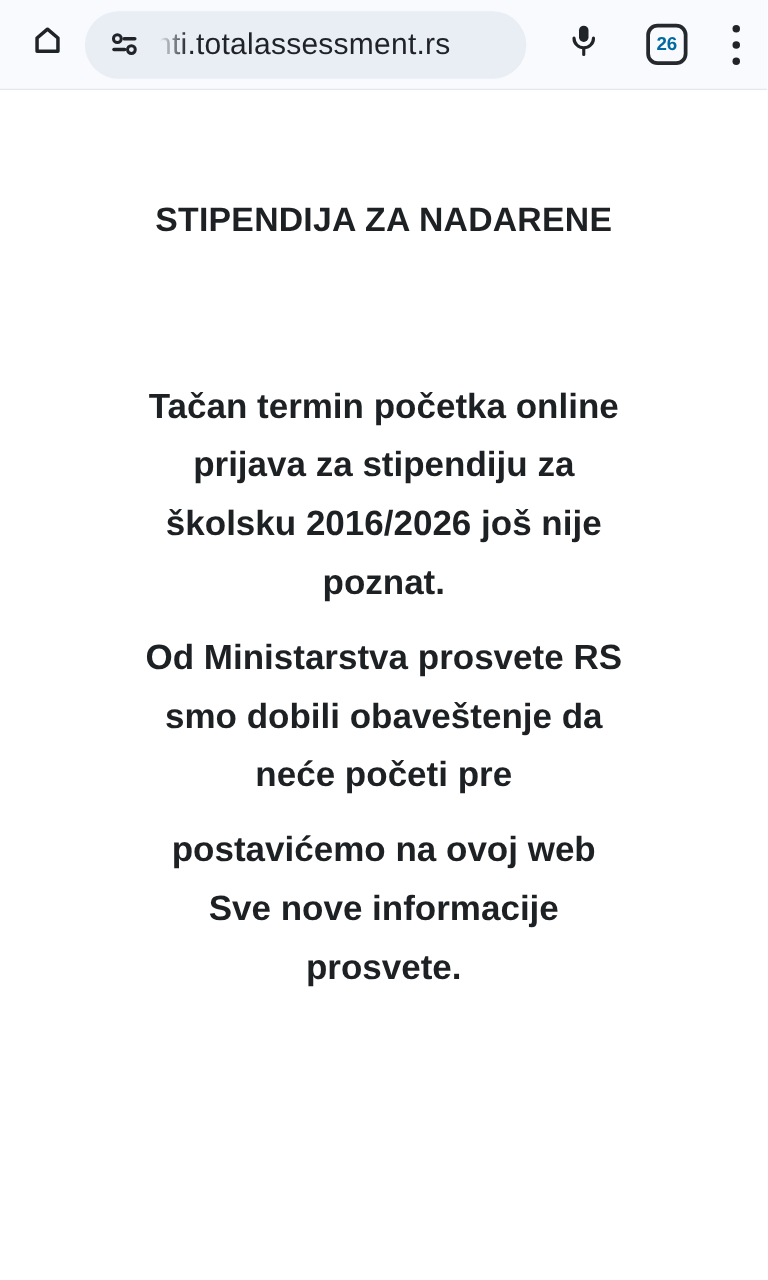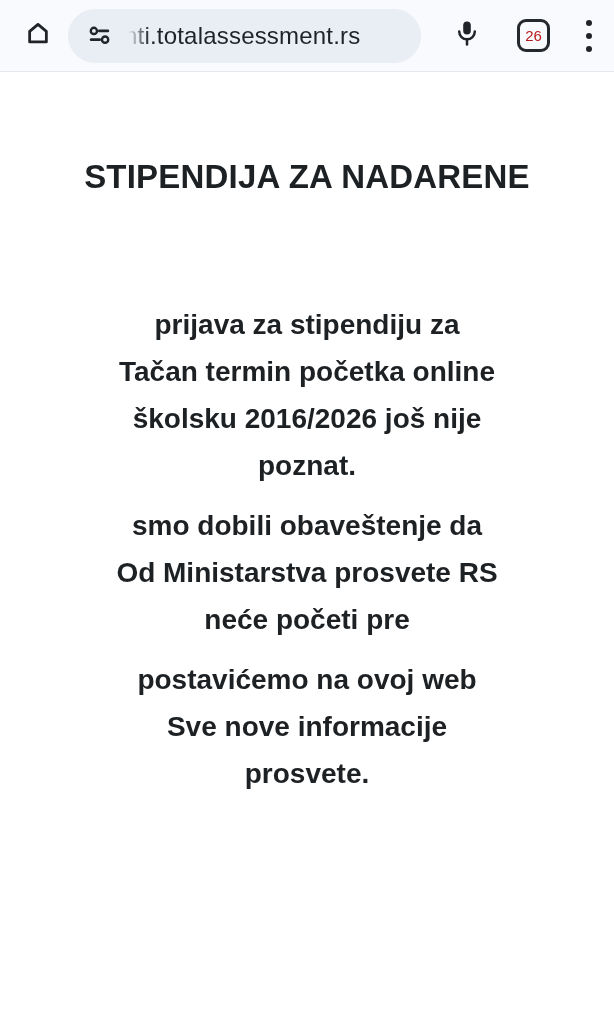--- a/index.html
+++ b/index.html
@@ -42,37 +42,37 @@
     background: linear-gradient(to right, #e9edf4 15%, rgba(233,237,244,0));
     pointer-events: none;
   }
   .mic-btn { margin-left: 32px; width: 28px; height: 30px; flex: 0 0 auto;
              display: flex; align-items: center; justify-content: center; }
   .tab-btn {
     margin-left: 36px; flex: 0 0 auto;
     width: 33px; height: 33px; box-sizing: border-box;
     border: 3px solid #25282d; border-radius: 9px;
     display: flex; align-items: center; justify-content: center;
-    font-size: 15px; font-weight: 400; color: #b91c1c;
+    font-size: 15px; font-weight: 700; color: #0369a1;
   }
   .menu-btn { margin-left: 34px; flex: 0 0 auto;
               display: flex; flex-direction: column; gap: 7px;
               padding: 2px; }
   .menu-btn .dot { width: 6px; height: 6px; border-radius: 50%; background: #202327; }
 
   
   .page {
     flex: 1 1 auto; background: #ffffff;
     display: flex; flex-direction: column; align-items: center;
     padding-top: 80px; box-sizing: border-box;
   }
   .content { width: 490px; text-align: center; color: #1e2124; }
   .page-heading {
     margin: 0 0 100px 0;
-    font-size: 33px; line-height: 49px; font-weight: 600;
+    font-size: 27px; line-height: 49px; font-weight: 600;
     letter-spacing: 0.2px;
   }
   .page-heading .hline { display: block; }
   .para { margin: 0 0 13px 0; font-size: 28px; line-height: 47px; font-weight: 700; }
   .para .pline { display: block; }
 </style>
 </head>
 <body>
 
 <div class="screen">
@@ -124,29 +124,29 @@
   </div>
 
   <div class="page">
     <div class="content">
 
       <h1 class="page-heading">
         <span class="hline">STIPENDIJA ZA NADARENE</span>
       </h1>
 
       <p class="para">
+        <span class="pline">Tačan termin početka online</span>
         <span class="pline">prijava za stipendiju za</span>
-        <span class="pline">Tačan termin početka online</span>
         <span class="pline">školsku 2016/2026 još nije</span>
         <span class="pline">poznat.</span>
       </p>
 
       <p class="para">
+        <span class="pline">Od Ministarstva prosvete RS</span>
         <span class="pline">smo dobili obaveštenje da</span>
-        <span class="pline">Od Ministarstva prosvete RS</span>
         <span class="pline">neće početi pre</span>
       </p>
 
       <p class="para">
         <span class="pline">postavićemo na ovoj web</span>
         <span class="pline">Sve nove informacije</span>
         <span class="pline">prosvete.</span>
       </p>
 
     </div>

